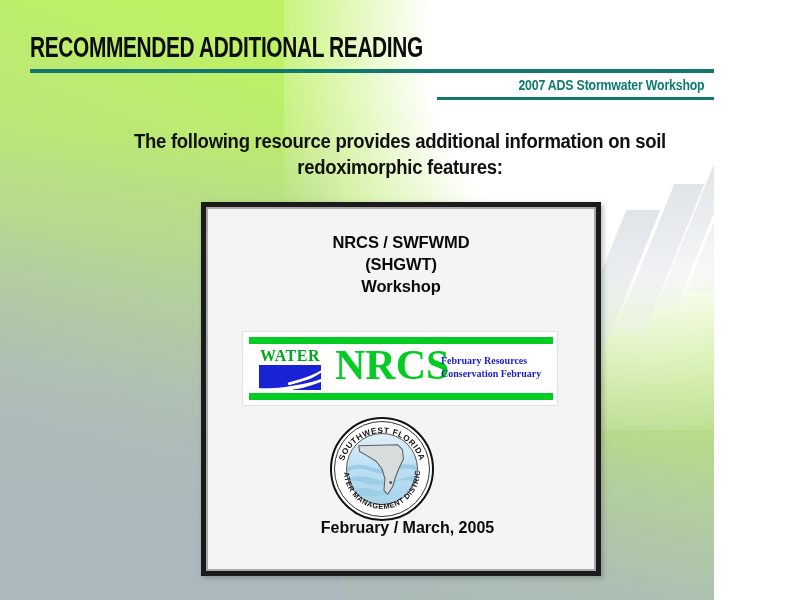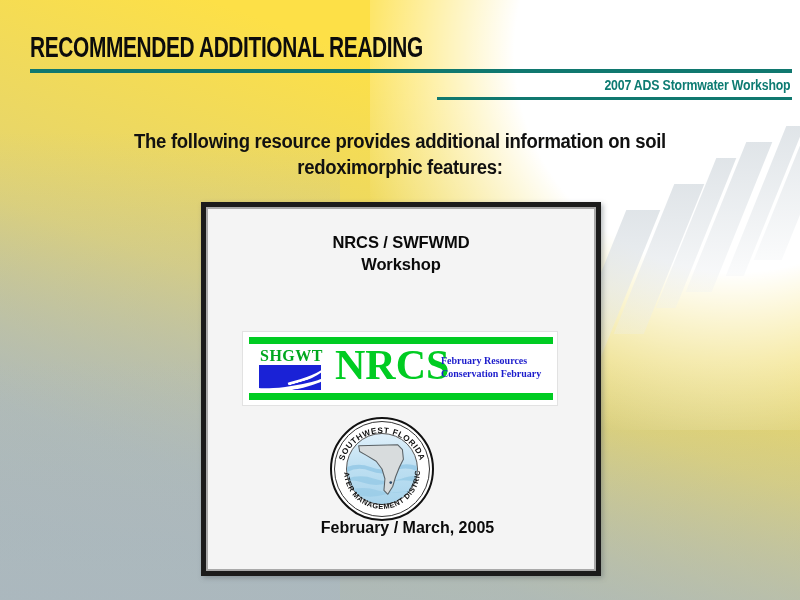--- a/index.html
+++ b/index.html
@@ -3,25 +3,25 @@
 <meta charset="utf-8">
 <style>
   html, body {
     margin: 0;
     padding: 0;
     background: #ffffff;
   }
 
   #slide {
     position: relative;
-    width: 800px;
+    width: 714px;
     height: 600px;
     overflow: hidden;
     font-family: "Liberation Sans", sans-serif;
-    background: #fde047;
+    background: #bef264;
   }
 
   
   .bg-base {
     position: absolute;
     inset: 0;
     background:
       linear-gradient(200deg,
         rgba(255,255,255,0) 0%,
         rgba(255,255,255,0) 24%,
@@ -335,29 +335,30 @@
     <div>The following resource provides additional information on soil</div>
     <div>redoximorphic features:</div>
   </div>
 
   <div class="card-frame">
     <div class="card-inner-line">
       <div class="card-body">
 
         <div class="card-heading">
           <div>NRCS / SWFWMD</div>
+          <div>(SHGWT)</div>
           <div>Workshop</div>
         </div>
 
         <div class="nrcs-logo">
           <div class="nrcs-bar top"></div>
           <div class="nrcs-bar bottom"></div>
 
           <div class="usda-mark">
-            <div class="usda-word">SHGWT</div>
+            <div class="usda-word">WATER</div>
             <div class="usda-block">
               <div class="usda-swoosh"></div>
               <div class="usda-swoosh2"></div>
             </div>
           </div>
 
           <div class="nrcs-word">NRCS</div>
           <div class="nrcs-sub">
             <div>February Resources</div>
             <div>Conservation February</div>

